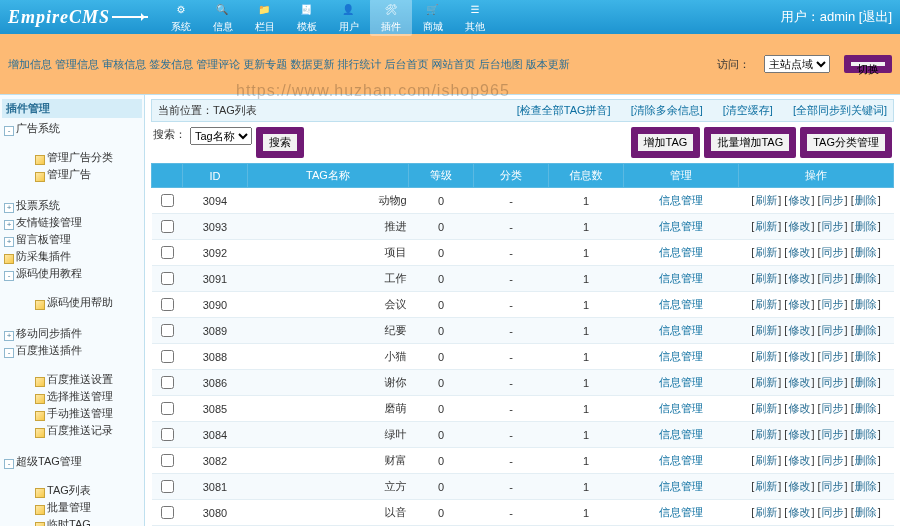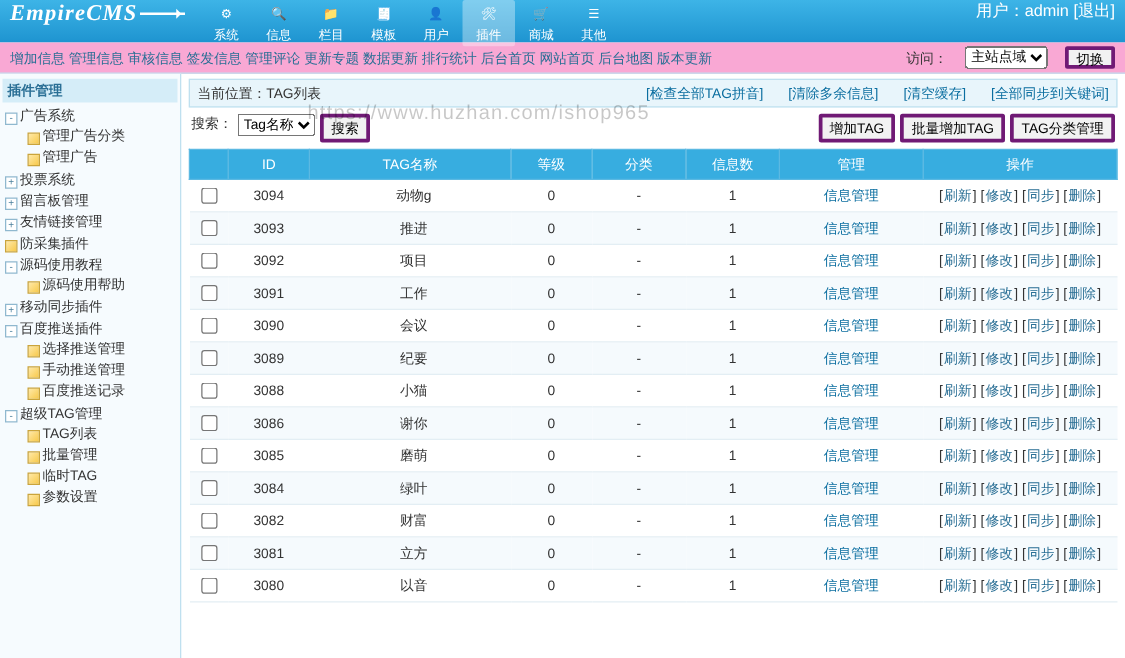--- a/index.html
+++ b/index.html
@@ -1,57 +1,57 @@
 <!DOCTYPE html>
 <html><head>
 <meta charset="utf-8">
 <style>
 html,body{margin:0;padding:0;font-family:"Microsoft YaHei",Arial,sans-serif;font-size:11px;color:#333;background:#fff;width:900px}
 a{color:#0b6ea0;text-decoration:none;cursor:pointer}
-.topbar{height:34px;background:linear-gradient(#3db4e7,#1e94d0);display:flex;align-items:flex-start;padding:0 8px;color:#fff}
+.topbar{height:34px;background:linear-gradient(#3db4e7,#1e94d0);display:flex;align-items:center;padding:0 8px;color:#fff}
 .logo{font:italic bold 18px Georgia;letter-spacing:1px;margin-right:12px;display:flex;align-items:center}
 .logo .arrow{display:inline-block;width:36px;height:2px;background:#fff;position:relative;margin-left:2px}
 .logo .arrow:after{content:"";position:absolute;right:-1px;top:-3px;border:4px solid transparent;border-left-color:#fff}
 .topnav{display:flex;gap:0}
 .topnav .item{width:42px;text-align:center;font-size:10px;cursor:pointer;padding:2px 0}
 .topnav .item.active{background:rgba(255,255,255,.35);border-radius:2px}
 .topnav .ico{width:20px;height:18px;margin:0 auto 1px;display:flex;align-items:center;justify-content:center}
 .userbox{margin-left:auto;font-size:13px}
 .userbox a{color:#fff}
-.subbar{height:24px;background:#f9a8d4;border-bottom:1px solid #bfe0ef;display:flex;align-items:center;padding:0 8px;gap:14px;font-size:11px}
+.subbar{height:24px;background:#fdba74;border-bottom:1px solid #bfe0ef;display:flex;align-items:center;padding:18px 8px;gap:14px;font-size:11px}
 .subbar a{color:#2a6f95}
 .subbar .spacer{flex:1}
 .subbar select{font-size:11px;height:18px}
 .subbar button{font-size:11px;height:18px;padding:0 6px}
 .body{display:flex;height:468px}
 .side{width:140px;border-right:1px solid #bfe0ef;background:#f6fbfe;overflow:auto;font-size:11px;padding:4px 2px}
 .side .hdr{background:#d5edf8;padding:2px 4px;font-weight:bold;color:#2a6f95;margin-bottom:2px}
 .tree{list-style:none;margin:0;padding:0}
 .tree li{padding:1px 0 1px 14px;position:relative;white-space:nowrap}
 .tree li:before{content:"";position:absolute;left:2px;top:6px;width:8px;height:8px;border:1px solid #8fb8cf;background:#fff;font-size:8px;line-height:7px;text-align:center;color:#4a7f9c}
 .tree li.exp:before{content:"-"}
 .tree li.col:before{content:"+"}
 .tree li.leaf:before{border:none;background:none;content:"";width:8px;height:8px;background:linear-gradient(135deg,#ffe9a8,#f7c94a);border:1px solid #caa43b}
-.tree ul{list-style:none;margin:0;padding:0 0 0 4px}
+.tree ul{list-style:none;margin:13px;padding:0 0 0 4px}
 .main{flex:1;overflow:auto;padding:4px 6px}
 .crumb{background:#e8f5fb;border:1px solid #bfe0ef;padding:3px 6px;display:flex;align-items:center;font-size:11px}
 .crumb .links{margin-left:auto}
 .crumb .links a{margin-left:20px}
 .searchrow{display:flex;align-items:flex-start;gap:4px;padding:5px 2px;font-size:11px}
 .searchrow select,.searchrow input{font-size:11px;height:18px}
 .searchrow input[type=text]{width:150px}
 .searchrow .spacer{flex:1}
-.btn{font-size:11px;padding:1px 6px;background:#f2f2f2;border:3px solid #701a75;cursor:pointer;border-radius:2px}
+.btn{font-size:11px;padding:1px 6px;background:#f2f2f2;border:7px solid #701a75;cursor:pointer;border-radius:2px}
 table.data{width:100%;border-collapse:collapse;font-size:11px}
 table.data th{background:#37ade0;color:#fff;font-weight:normal;padding:4px 2px;border:1px solid #5bb9e2;text-align:center}
 table.data td{border-bottom:1px solid #e3eef4;padding:3px 2px;text-align:center}
 table.data tr:nth-child(even) td{background:#f5fafd}
-table.data td.l{text-align:center;padding-left:8px}
+table.data td.l{text-align:right;padding-left:8px}
 .ops a{color:#2a6f95;margin:4px 1px}
-.watermark{position:absolute;top:82px;left:246px;font-size:16px;color:rgba(0,0,0,.22);pointer-events:none;letter-spacing:1px}
+.watermark{position:absolute;top:82px;left:236px;font-size:16px;color:rgba(0,0,0,.22);pointer-events:none;letter-spacing:1px}
 </style>
 </head>
 <body>
 
 <div class="topbar">
   <div class="logo">
       <span>EmpireCMS</span>
       <span class="arrow"></span>
     </div>
   <div class="topnav" id="topnav">
@@ -104,28 +104,29 @@
 
 <div class="body">
   <div class="side">
     <div class="hdr">插件管理</div>
     <ul class="tree" id="tree">
         <li class="exp"><span>广告系统</span><ul>
             <li class="leaf"><span>管理广告分类</span></li>
             <li class="leaf"><span>管理广告</span></li>
           </ul></li>
         <li class="col"><span>投票系统</span></li>
+        <li class="col"><span>友情链接管理</span></li>
         <li class="col"><span>留言板管理</span></li>
-        <li class="col"><span>友情链接管理</span></li>
         <li class="leaf"><span>防采集插件</span></li>
         <li class="exp"><span>源码使用教程</span><ul>
             <li class="leaf"><span>源码使用帮助</span></li>
           </ul></li>
         <li class="col"><span>移动同步插件</span></li>
         <li class="exp"><span>百度推送插件</span><ul>
+            <li class="leaf"><span>百度推送设置</span></li>
             <li class="leaf"><span>选择推送管理</span></li>
             <li class="leaf"><span>手动推送管理</span></li>
             <li class="leaf"><span>百度推送记录</span></li>
           </ul></li>
         <li class="exp"><span>超级TAG管理</span><ul>
             <li class="leaf"><span>TAG列表</span></li>
             <li class="leaf"><span>批量管理</span></li>
             <li class="leaf"><span>临时TAG</span></li>
             <li class="leaf"><span>参数设置</span></li>
           </ul></li>

